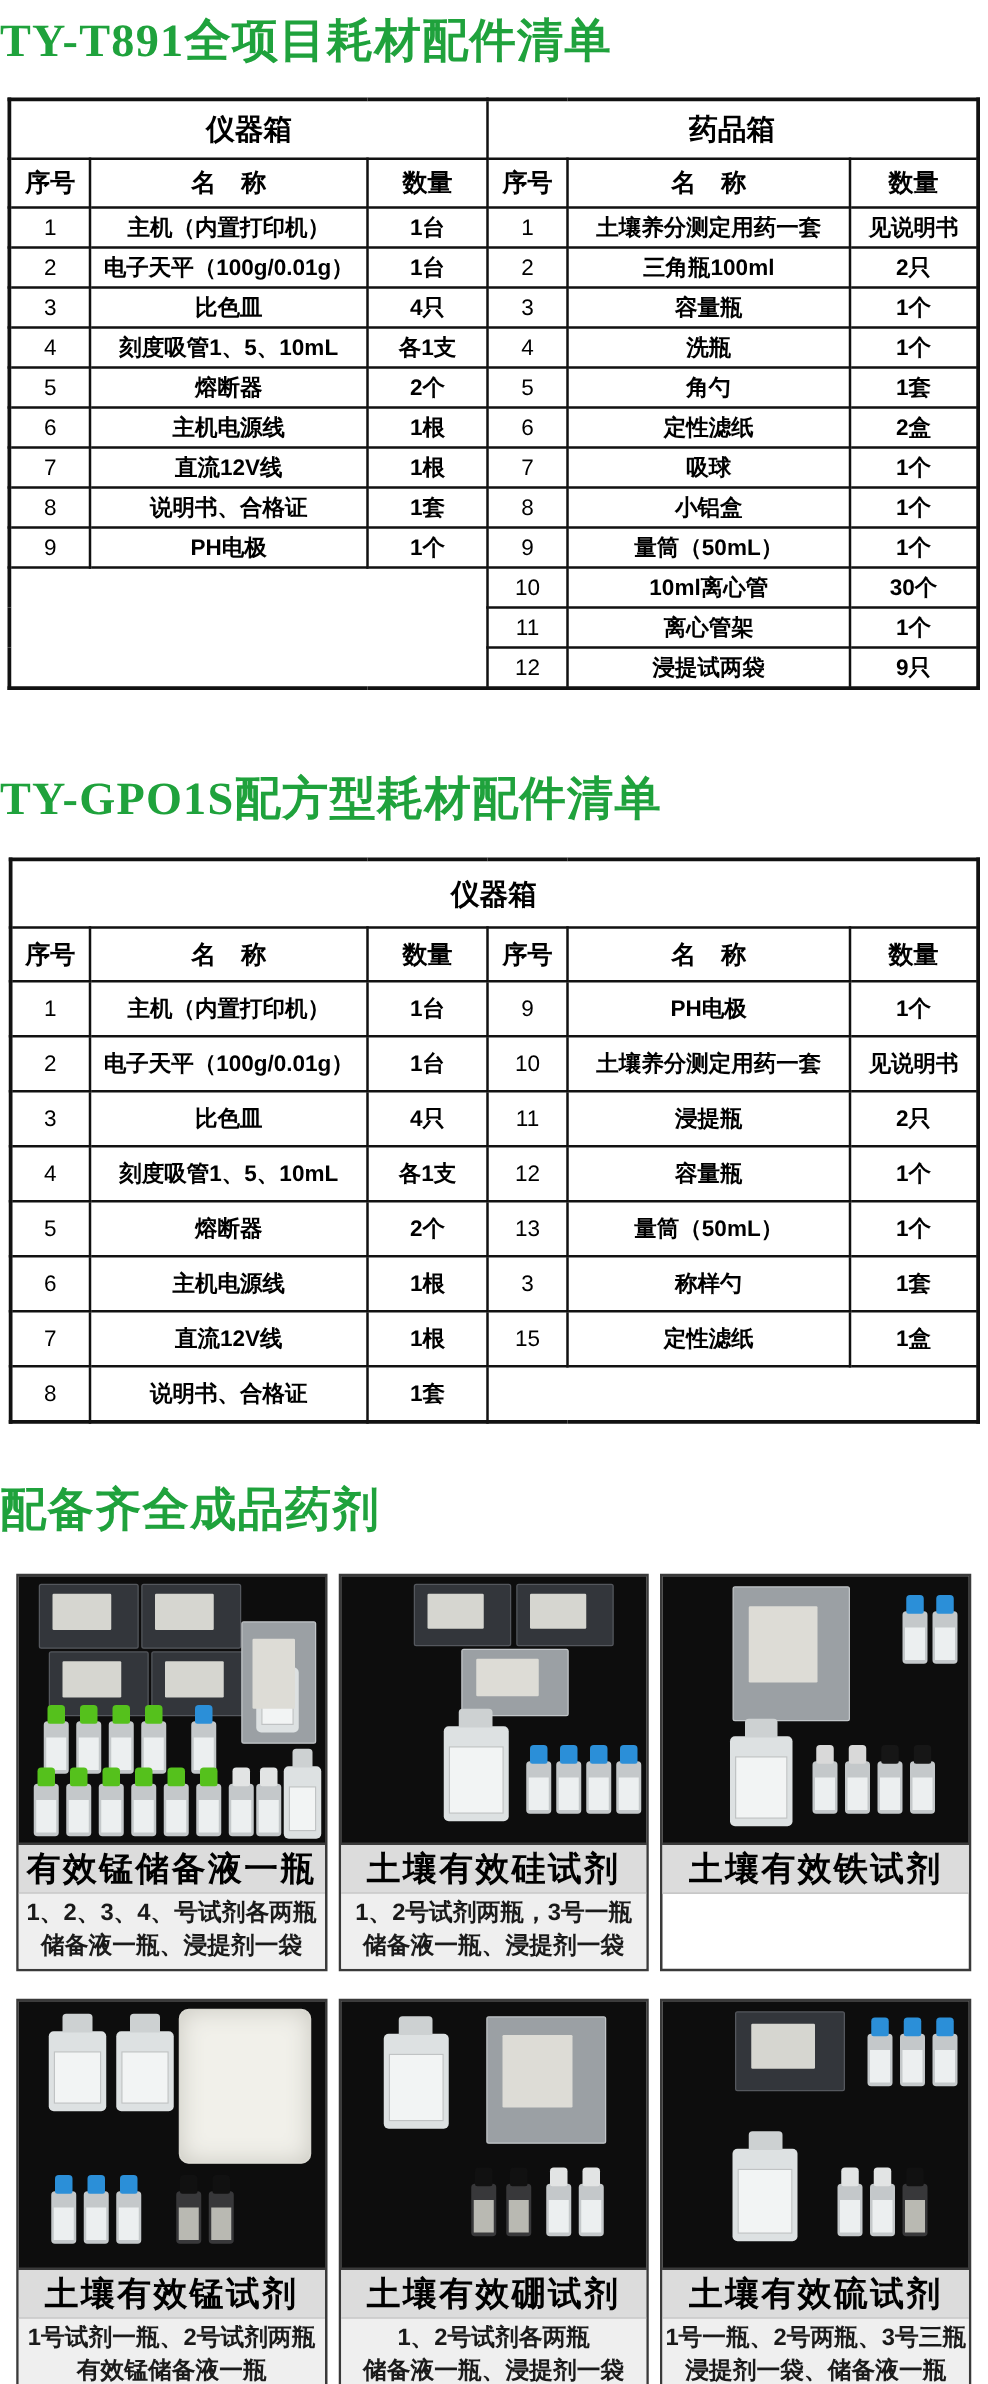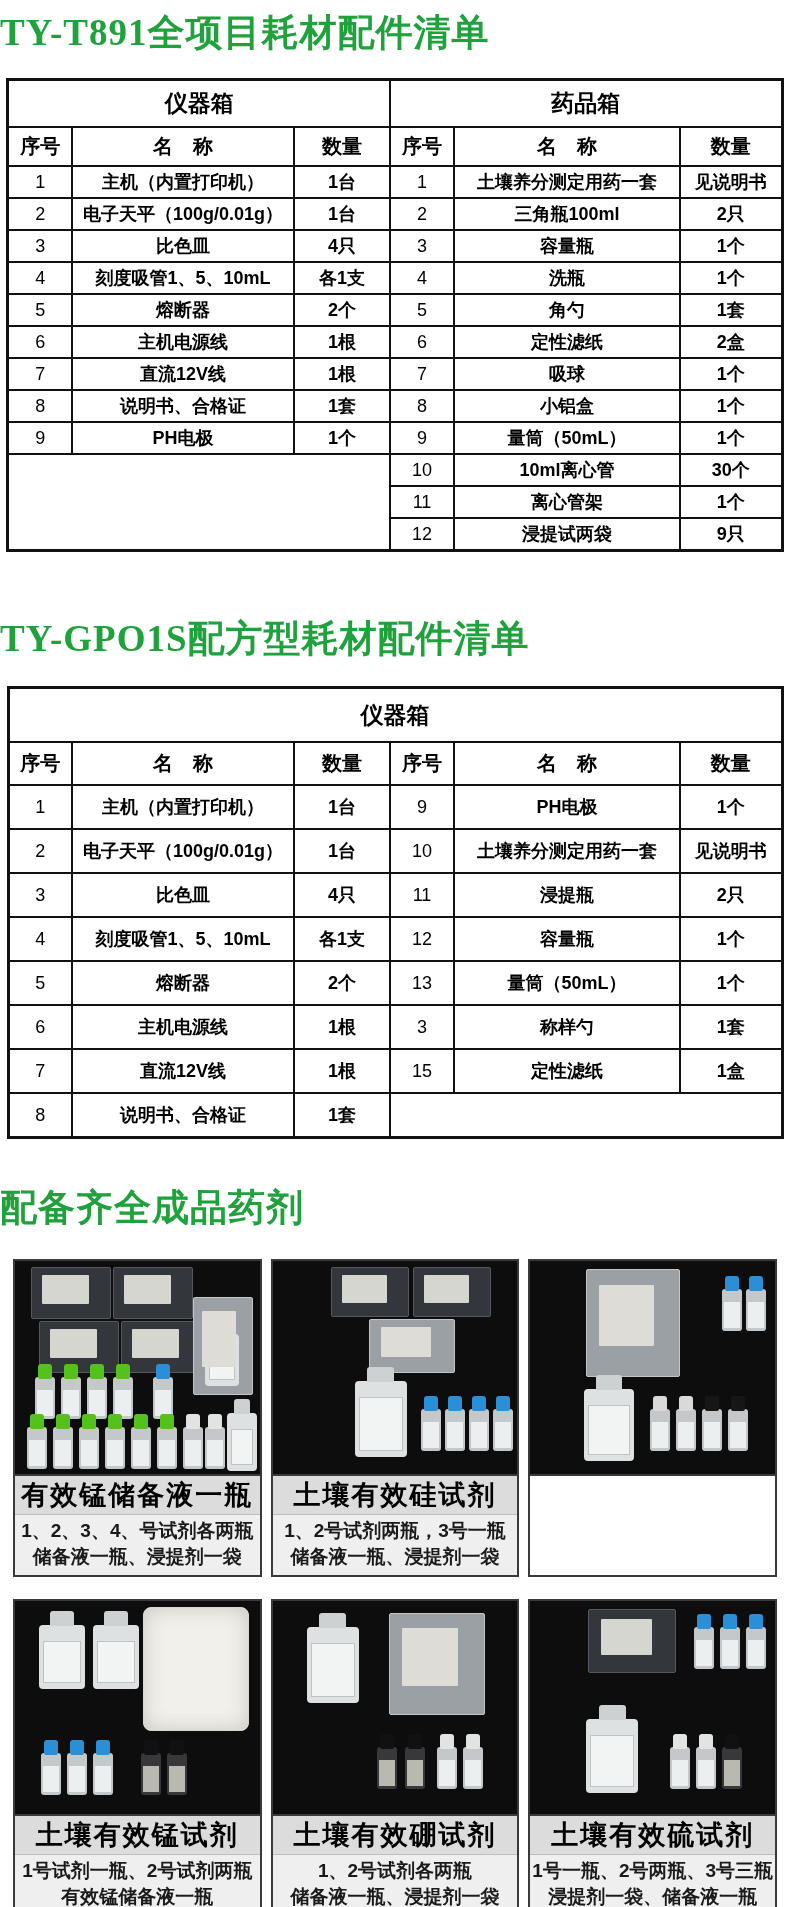--- a/index.html
+++ b/index.html
@@ -349,20 +349,21 @@
     <div class="photo">
       <div class="pouch light" style="left:56px;top:8px;width:92px;height:106px"></div>
       <div class="drp" style="left:192px;top:28px;--c:#2b8fd8"></div>
       <div class="drp" style="left:216px;top:28px;--c:#2b8fd8"></div>
       <div class="btl" style="left:54px;top:128px;width:50px;height:72px"></div>
       <div class="drp" style="left:120px;top:148px;--c:#d9d9d9"></div>
       <div class="drp" style="left:146px;top:148px;--c:#d9d9d9"></div>
       <div class="drp" style="left:172px;top:148px;--c:#161616"></div>
       <div class="drp" style="left:198px;top:148px;--c:#161616"></div>
     </div>
+    <div class="cap-title">土壤有效铁试剂</div>
   </div>
 
   <div class="card">
     <div class="photo">
       <div class="btl" style="left:24px;top:24px;width:46px;height:64px"></div>
       <div class="btl" style="left:78px;top:24px;width:46px;height:64px"></div>
       <div class="bag" style="left:128px;top:6px;width:104px;height:122px"></div>
       <div class="drp" style="left:26px;top:152px;--c:#2b8fd8"></div>
       <div class="drp" style="left:52px;top:152px;--c:#2b8fd8"></div>
       <div class="drp" style="left:78px;top:152px;--c:#2b8fd8"></div>

